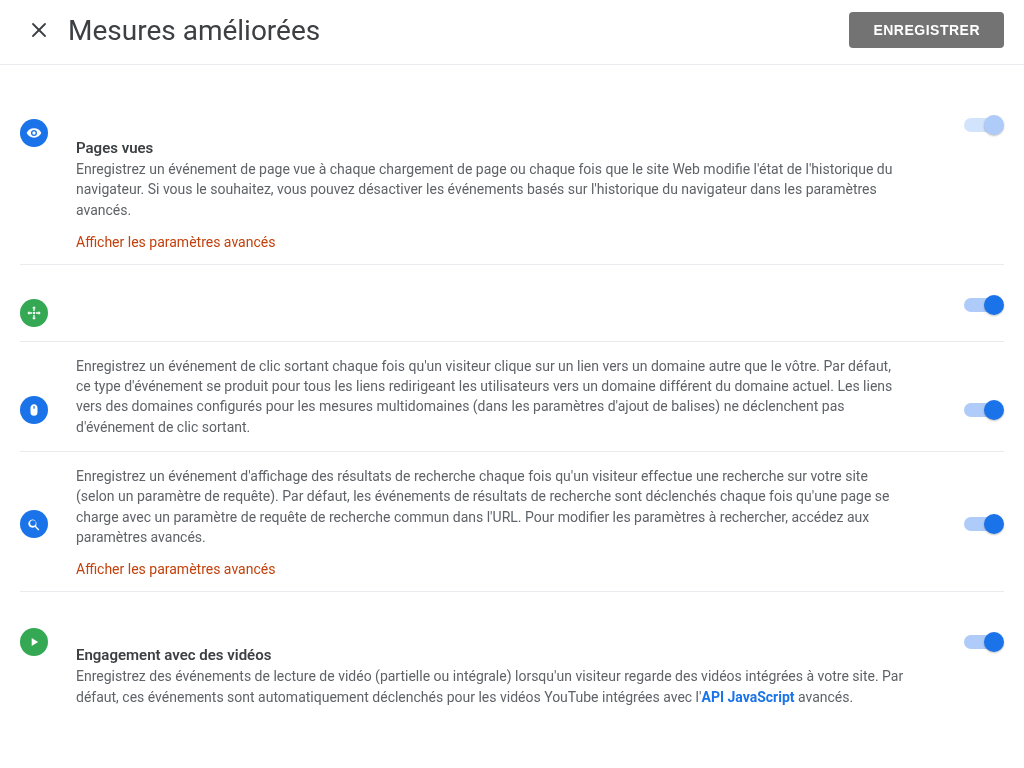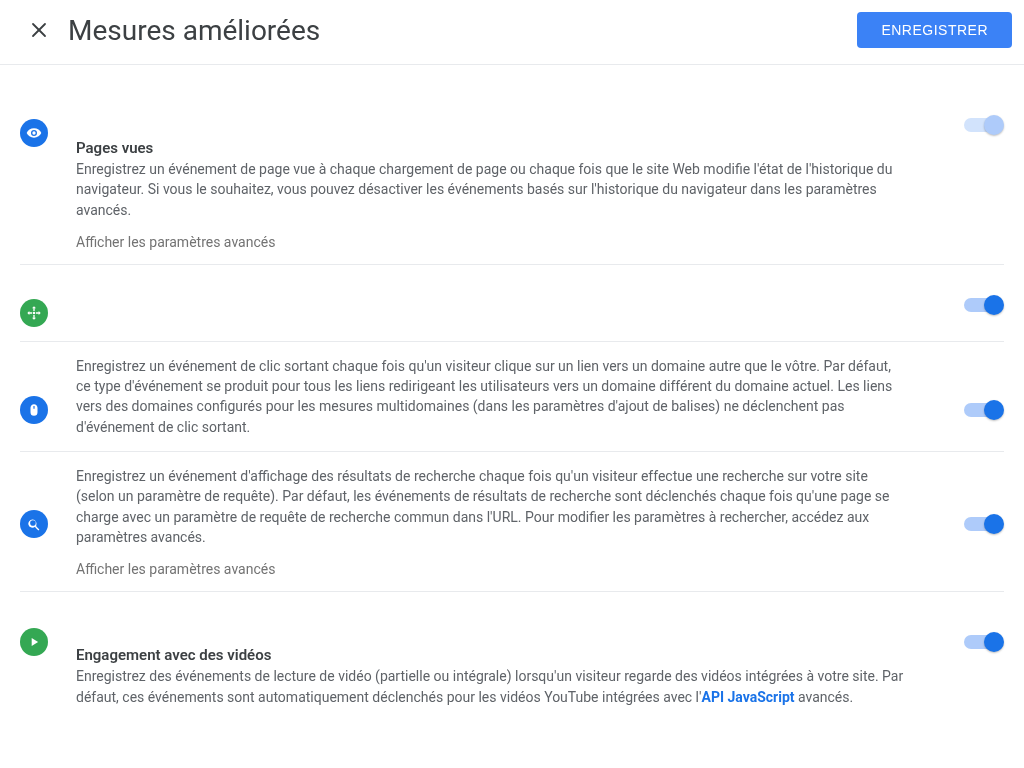--- a/index.html
+++ b/index.html
@@ -9,21 +9,21 @@
     color: #202124;
     background: #fff;
     width: 1024px;
     height: 768px;
     overflow: hidden;
   }
   .header {
     display: flex;
     align-items: center;
     justify-content: space-between;
-    padding: 12px 12px 16px 28px;
+    padding: 12px 20px 16px 28px;
     border-bottom: 1px solid #e8eaed;
   }
   .header-left {
     display: flex;
     align-items: center;
     gap: 18px;
   }
   .close-icon {
     width: 22px;
     height: 22px;
@@ -33,27 +33,27 @@
     cursor: pointer;
     color: #202124;
   }
   .dialog-title {
     font-size: 28px;
     font-weight: 400;
     color: #3c4043;
     letter-spacing: 0;
   }
   .save-btn {
-    background: #3b82f6;
+    background: #737373;
     color: #fff;
     border: none;
     border-radius: 4px;
     padding: 10px 24px;
     font-size: 14px;
-    font-weight: 400;
+    font-weight: 700;
     letter-spacing: 0.5px;
     cursor: pointer;
   }
   .content {
     padding: 20px 20px 0 20px;
   }
   .row {
     display: flex;
     align-items: flex-start;
     padding: 14px 0;
@@ -94,21 +94,21 @@
     color: #5f6368;
     line-height: 1.45;
   }
   .item-desc a, .api-link {
     color: #1a73e8;
     text-decoration: none;
     font-weight: bold;
   }
   .advanced-link {
     display: inline-block;
-    color: #737373;
+    color: #c2410c;
     font-size: 14px;
     margin-top: 14px;
     cursor: pointer;
   }
   .toggle-col {
     width: 72px;
     flex: 0 0 72px;
     display: flex;
     align-items: center;
     justify-content: flex-end;

